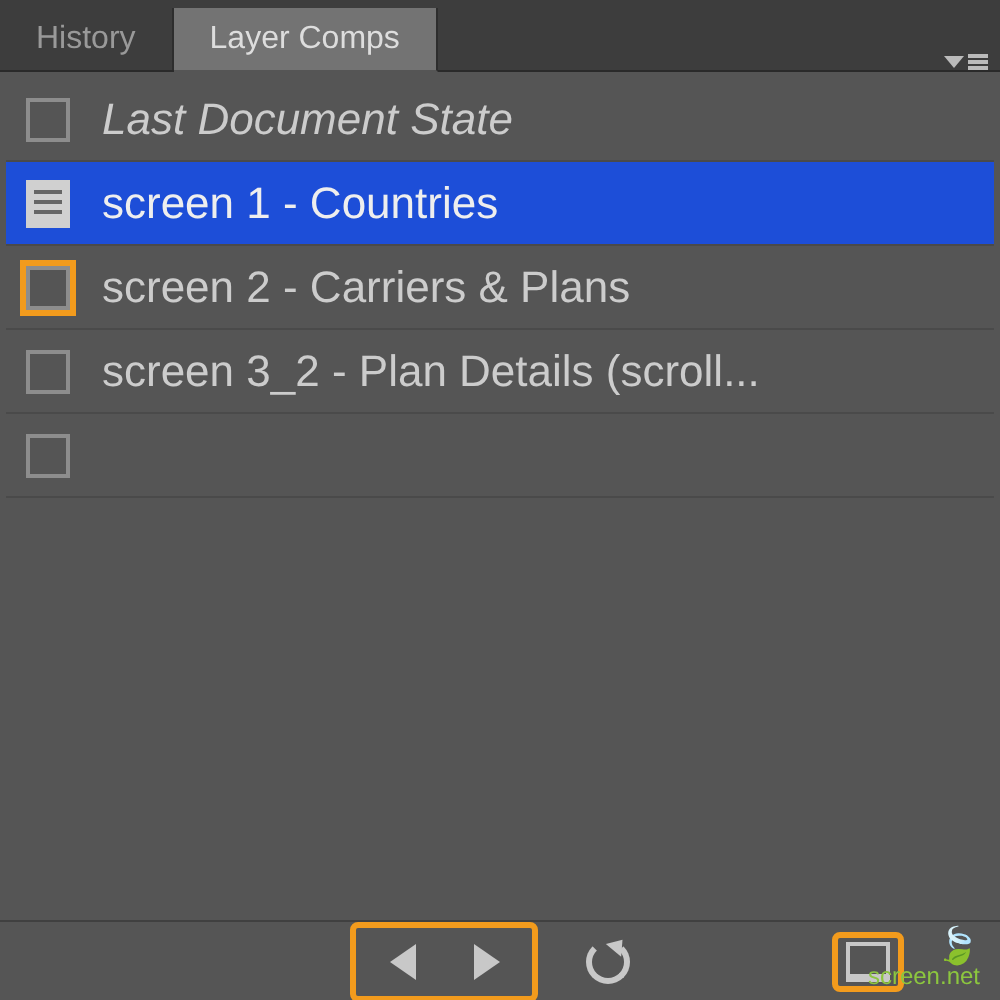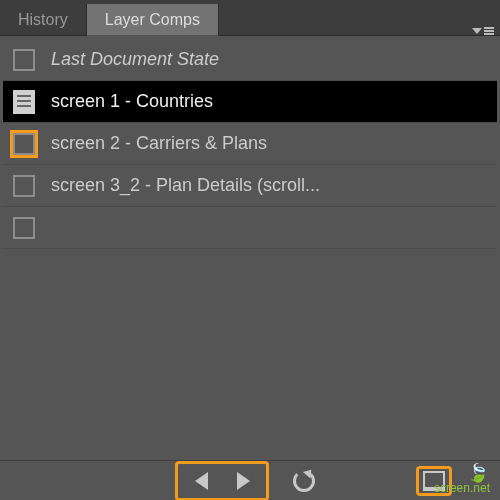--- a/index.html
+++ b/index.html
@@ -58,21 +58,21 @@
     }
     .row {
       display: flex;
       align-items: center;
       height: 42px;
       padding: 0 10px;
       border-bottom: 1px solid #4a4a4a;
       position: relative;
     }
     .row.selected {
-      background: #000000;
+      background: #1d4ed8;
       color: #eee;
     }
     .row-checkbox {
       width: 22px;
       height: 22px;
       border: 2px solid #8d8d8d;
       background: #555;
       margin-right: 16px;
       flex-shrink: 0;
     }
@@ -92,21 +92,21 @@
       box-shadow: 0 5px 0 #666, 0 10px 0 #666;
     }
     .row-checkbox.highlighted {
       outline: 3px solid #f29b1d;
       outline-offset: 0px;
     }
     .row-label {
       white-space: nowrap;
       overflow: hidden;
       text-overflow: ellipsis;
-      font-size: 18px;
+      font-size: 22px;
     }
     .row-label.italic {
       font-style: italic;
       color: #ccc;
     }
     .bottom-bar {
       height: 40px;
       background: #555555;
       border-top: 1px solid #404040;
       display: flex;

